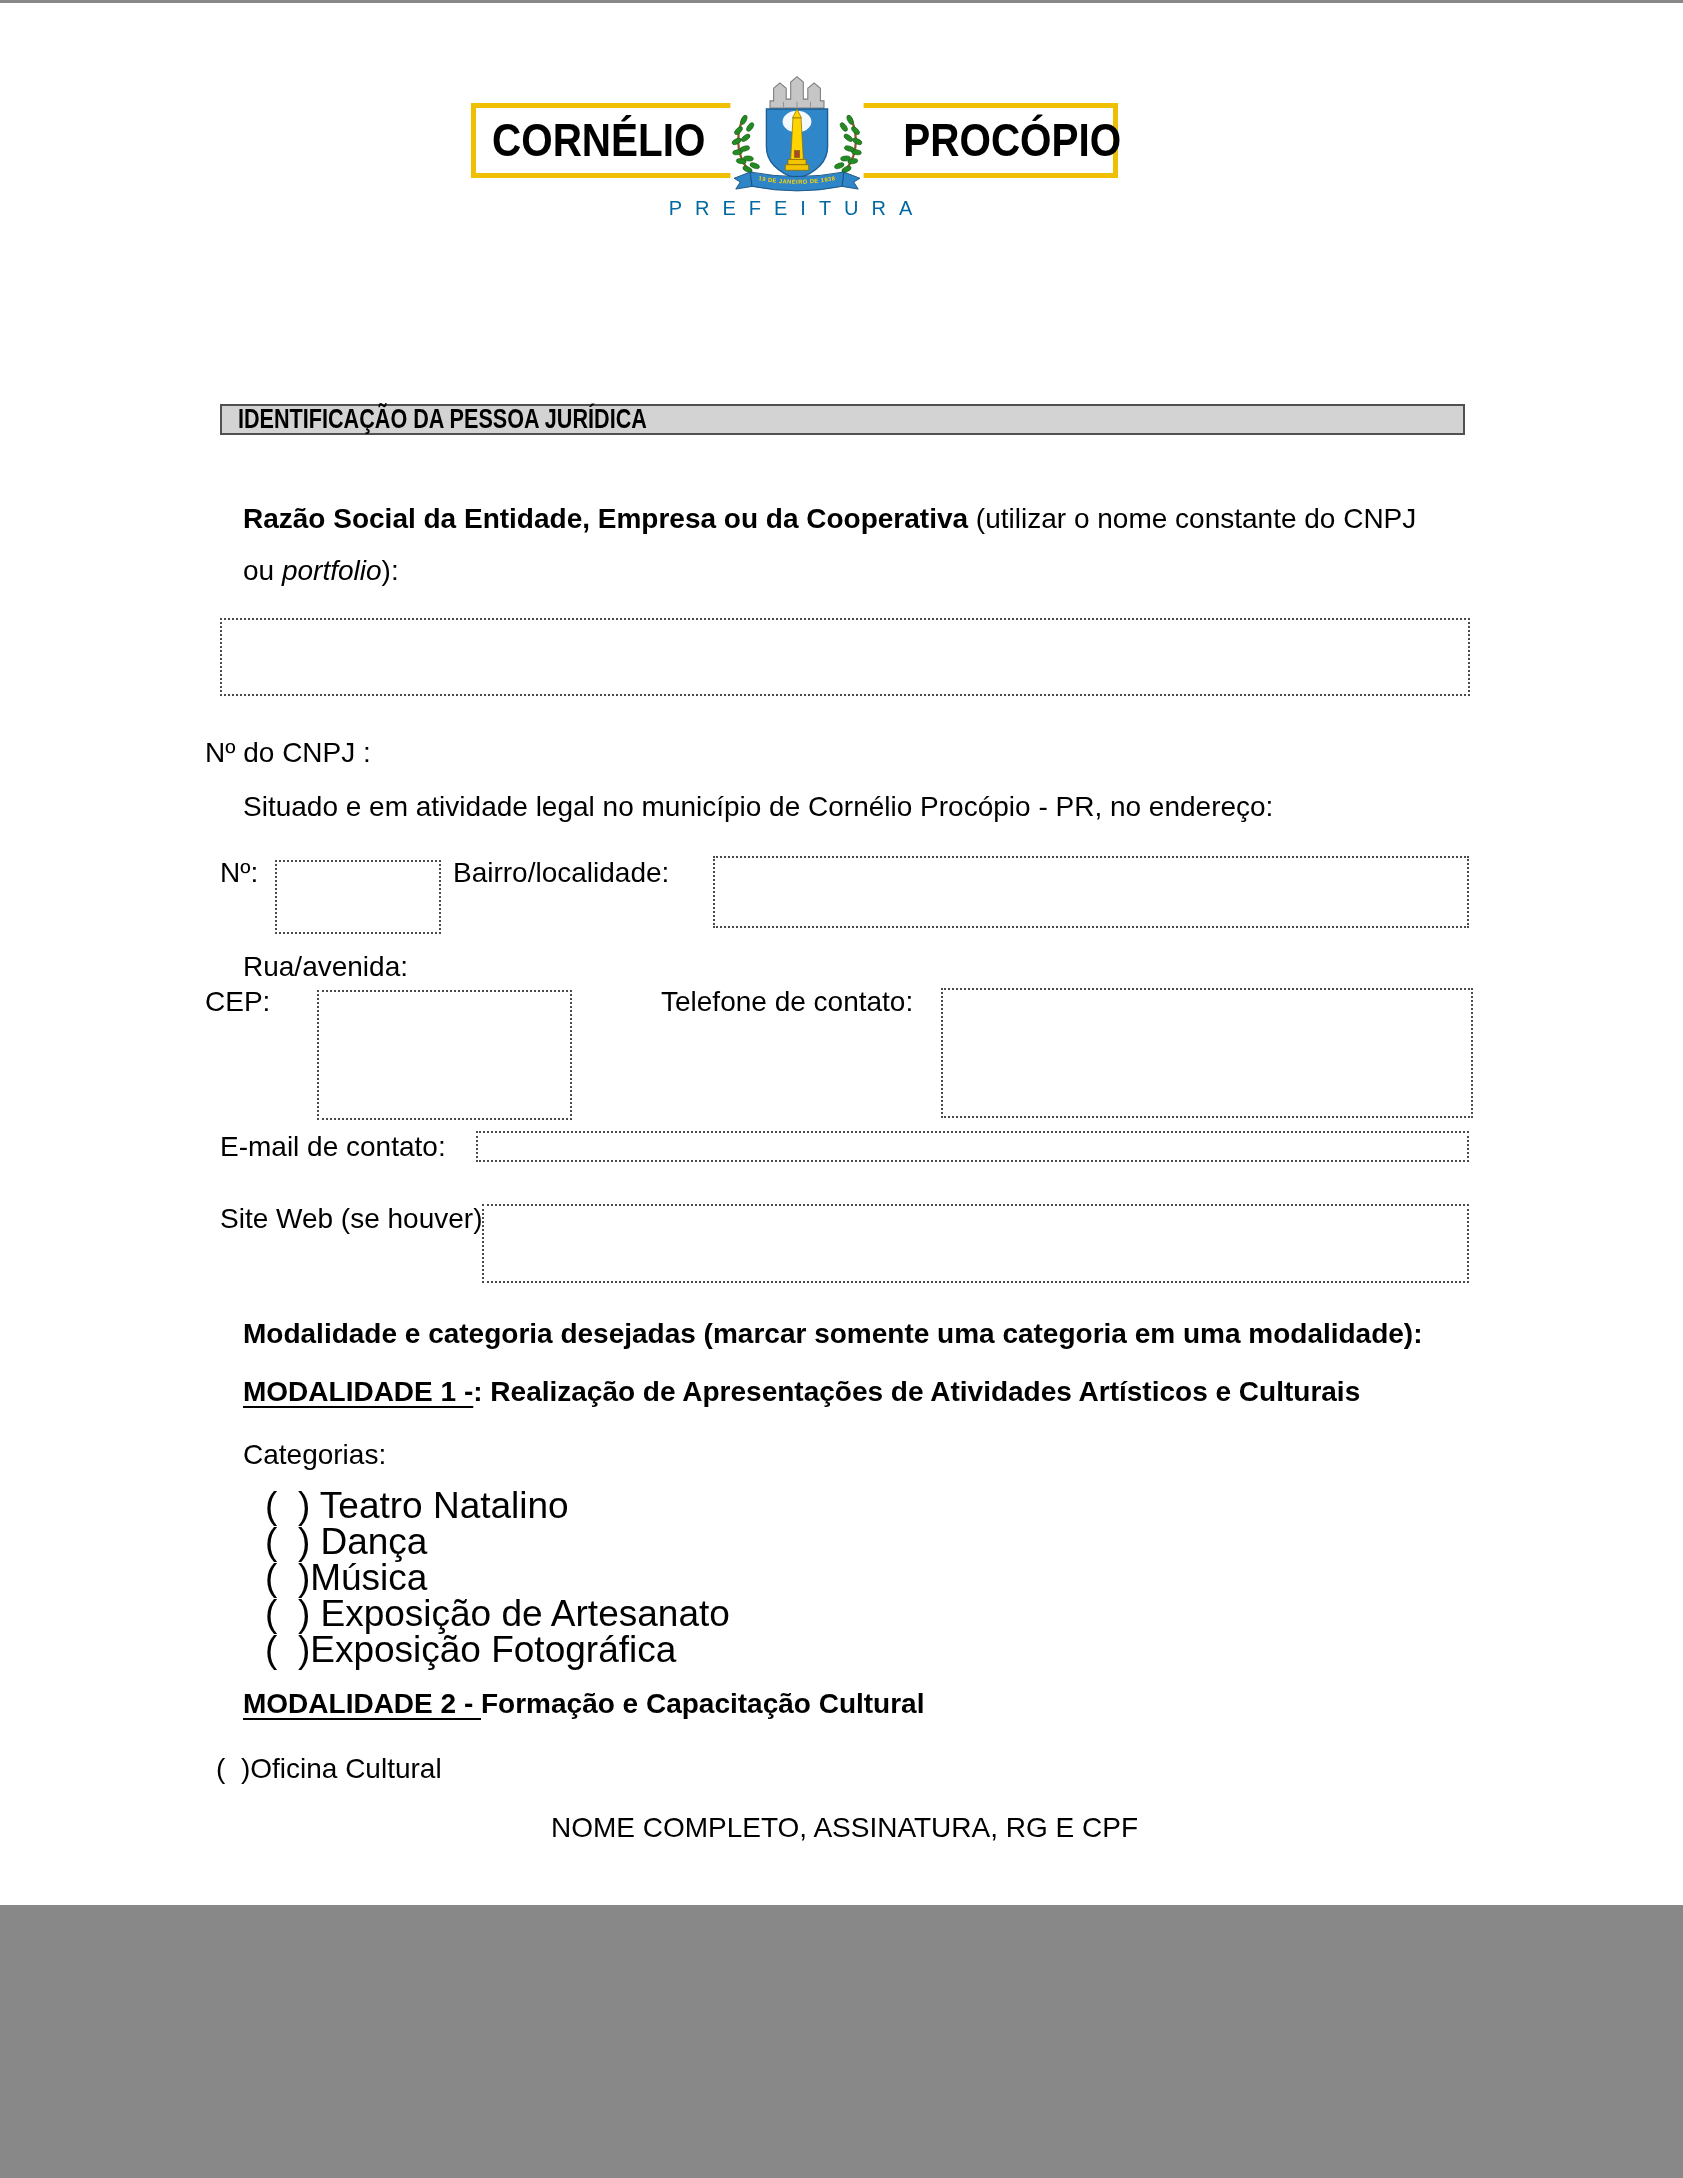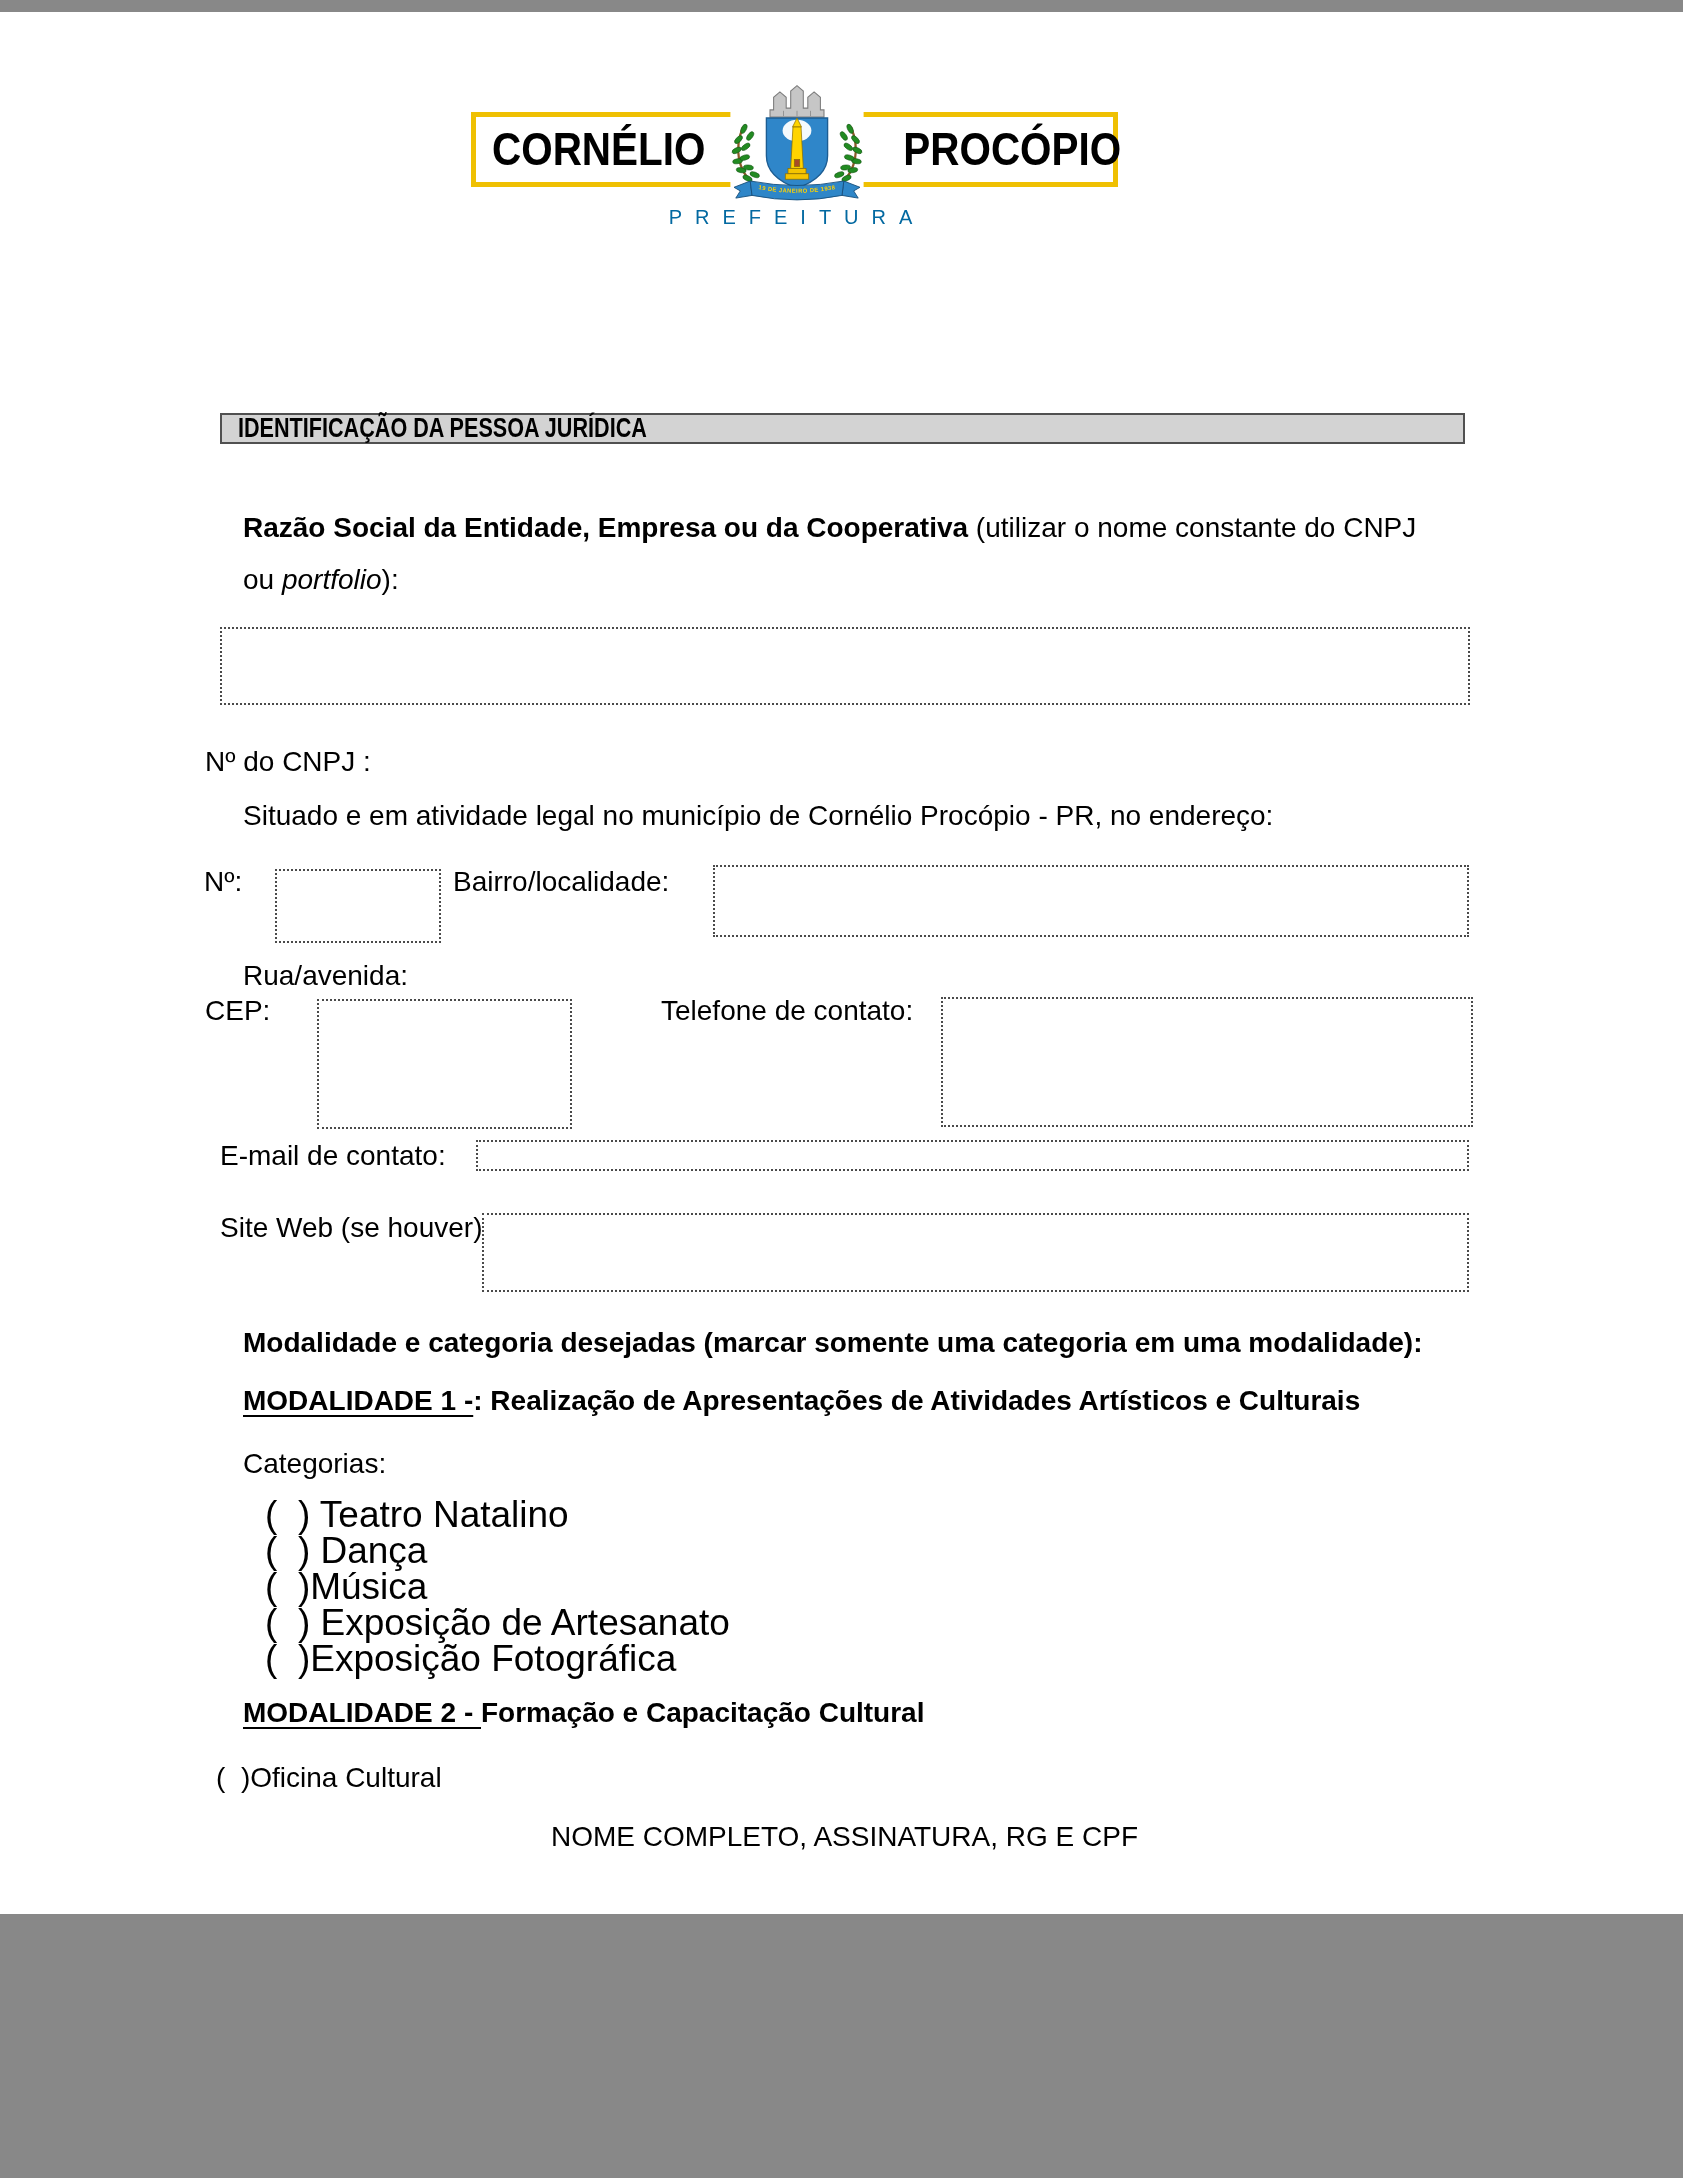--- a/index.html
+++ b/index.html
@@ -1,19 +1,19 @@
 <!DOCTYPE html>
 <html lang="pt"><head>
 <meta charset="utf-8">
 <style>
   html,body{margin:0;padding:0;background:#888;}
   .page{
     position:relative;
     width:1683px;height:1902px;
-    margin:12px auto;
+    margin:3px auto;
     background:#ffffff;
     font-family:"Liberation Sans","DejaVu Sans",sans-serif;
     color:#000;
     overflow:hidden;
     text-decoration:underline;
   }
   .abs{position:absolute;}
 
   
   .logo-frame{
@@ -158,21 +158,21 @@
     <span>IDENTIFICAÇÃO DA PESSOA JURÍDICA</span>
   </div>
 
   <div class="abs para"><span class="b">Razão Social da Entidade, Empresa ou da Cooperativa</span><span> (utilizar o nome constante do CNPJ ou </span><span class="i">portfolio</span><span>):</span></div>
 
   <div class="abs inbox" id="box-razao"></div>
 
   <div class="abs txt" style="left:205px;top:734px;">Nº do CNPJ :</div>
   <div class="abs txt" style="left:243px;top:788px;">Situado e em atividade legal no município de Cornélio Procópio - PR, no endereço:</div>
 
-  <div class="abs txt" style="left:204px;top:854px;">Nº:</div>
+  <div class="abs txt" style="left:220px;top:854px;">Nº:</div>
   <div class="abs inbox" id="box-numero"></div>
   <div class="abs txt" style="left:453px;top:854px;">Bairro/localidade:</div>
   <div class="abs inbox" id="box-bairro"></div>
 
   <div class="abs txt" style="left:243px;top:948px;">Rua/avenida:</div>
 
   <div class="abs txt" style="left:205px;top:983px;">CEP:</div>
   <div class="abs inbox" id="box-cep"></div>
   <div class="abs txt" style="left:661px;top:983px;">Telefone de contato:</div>
   <div class="abs inbox" id="box-tel"></div>

